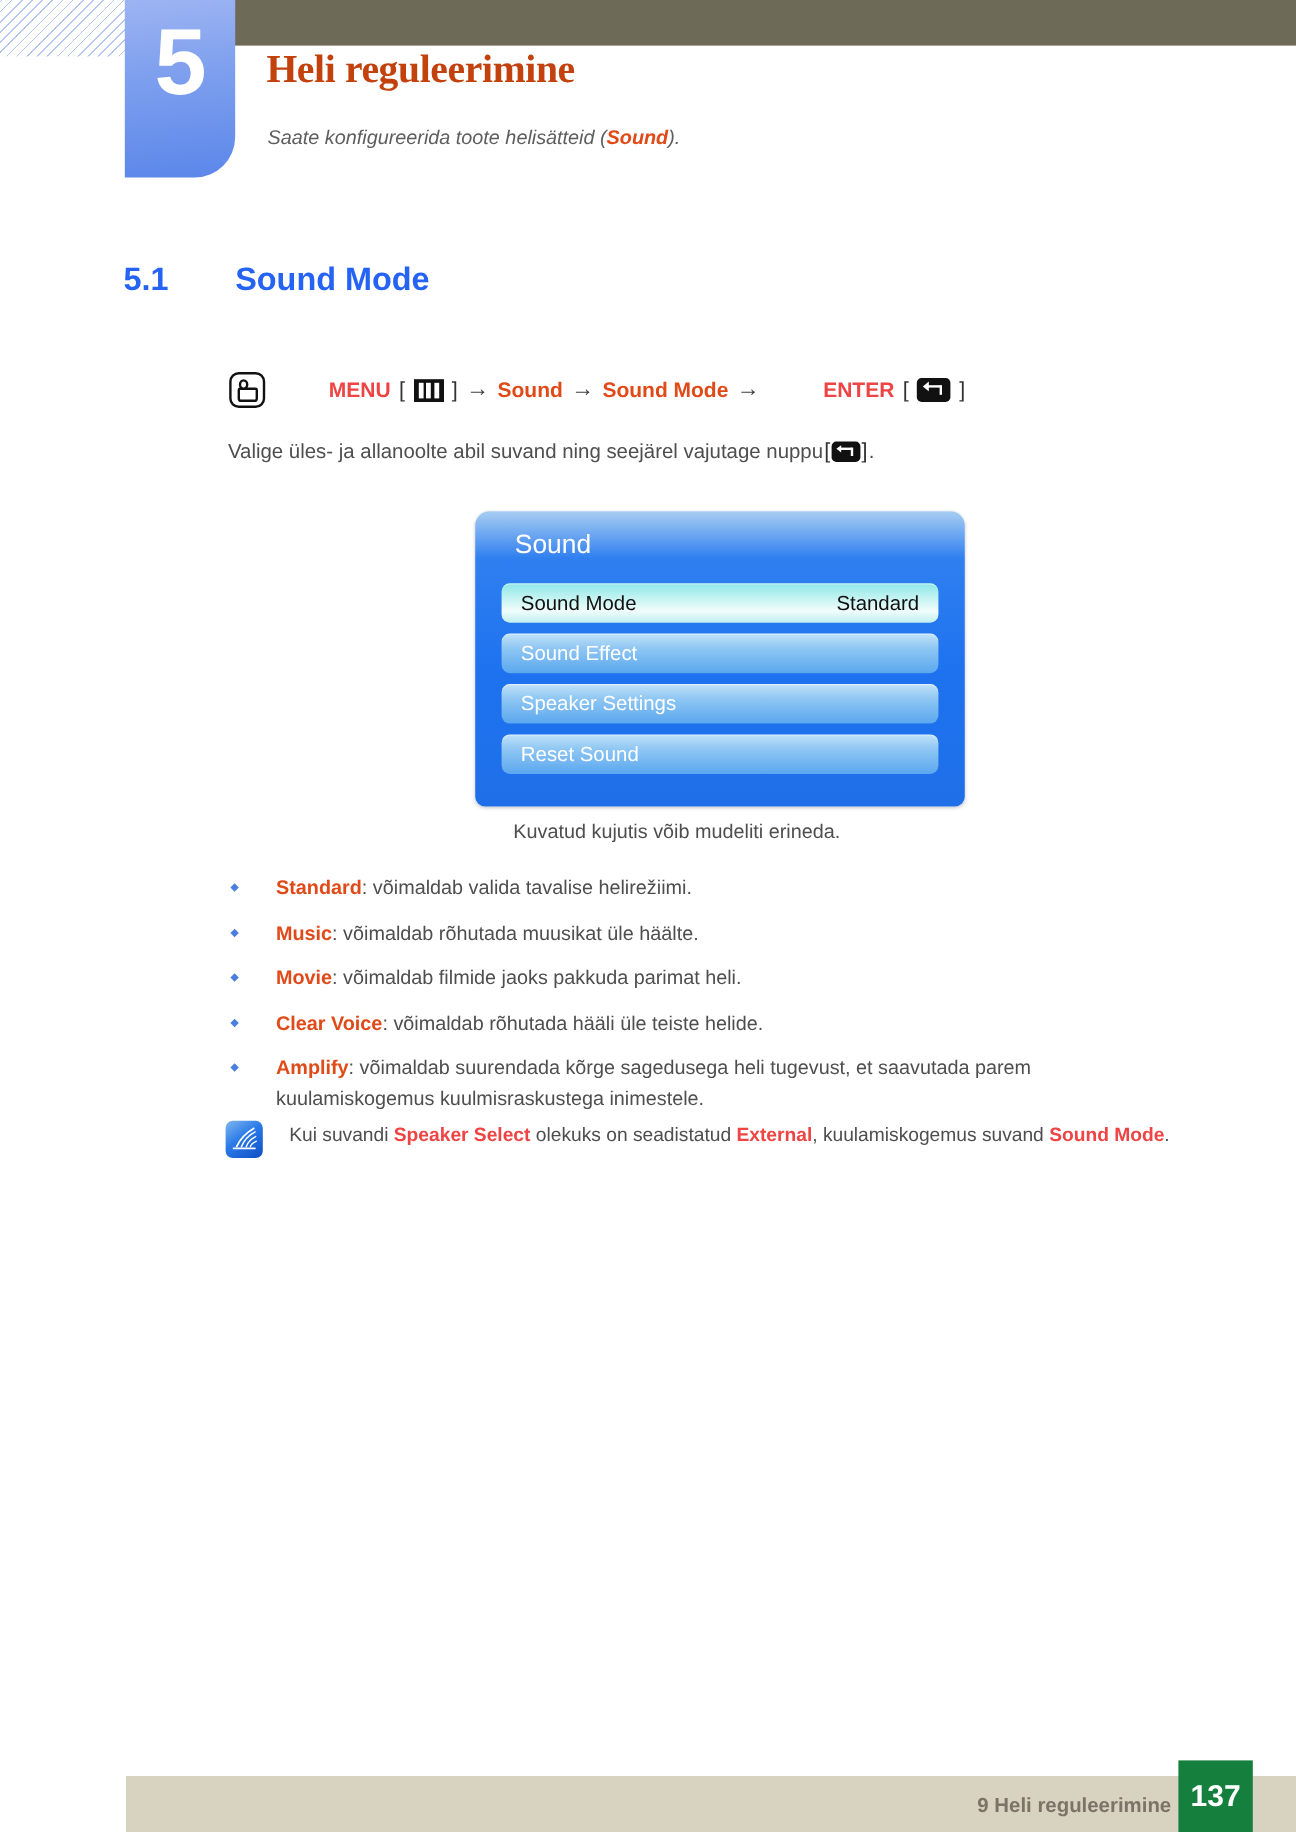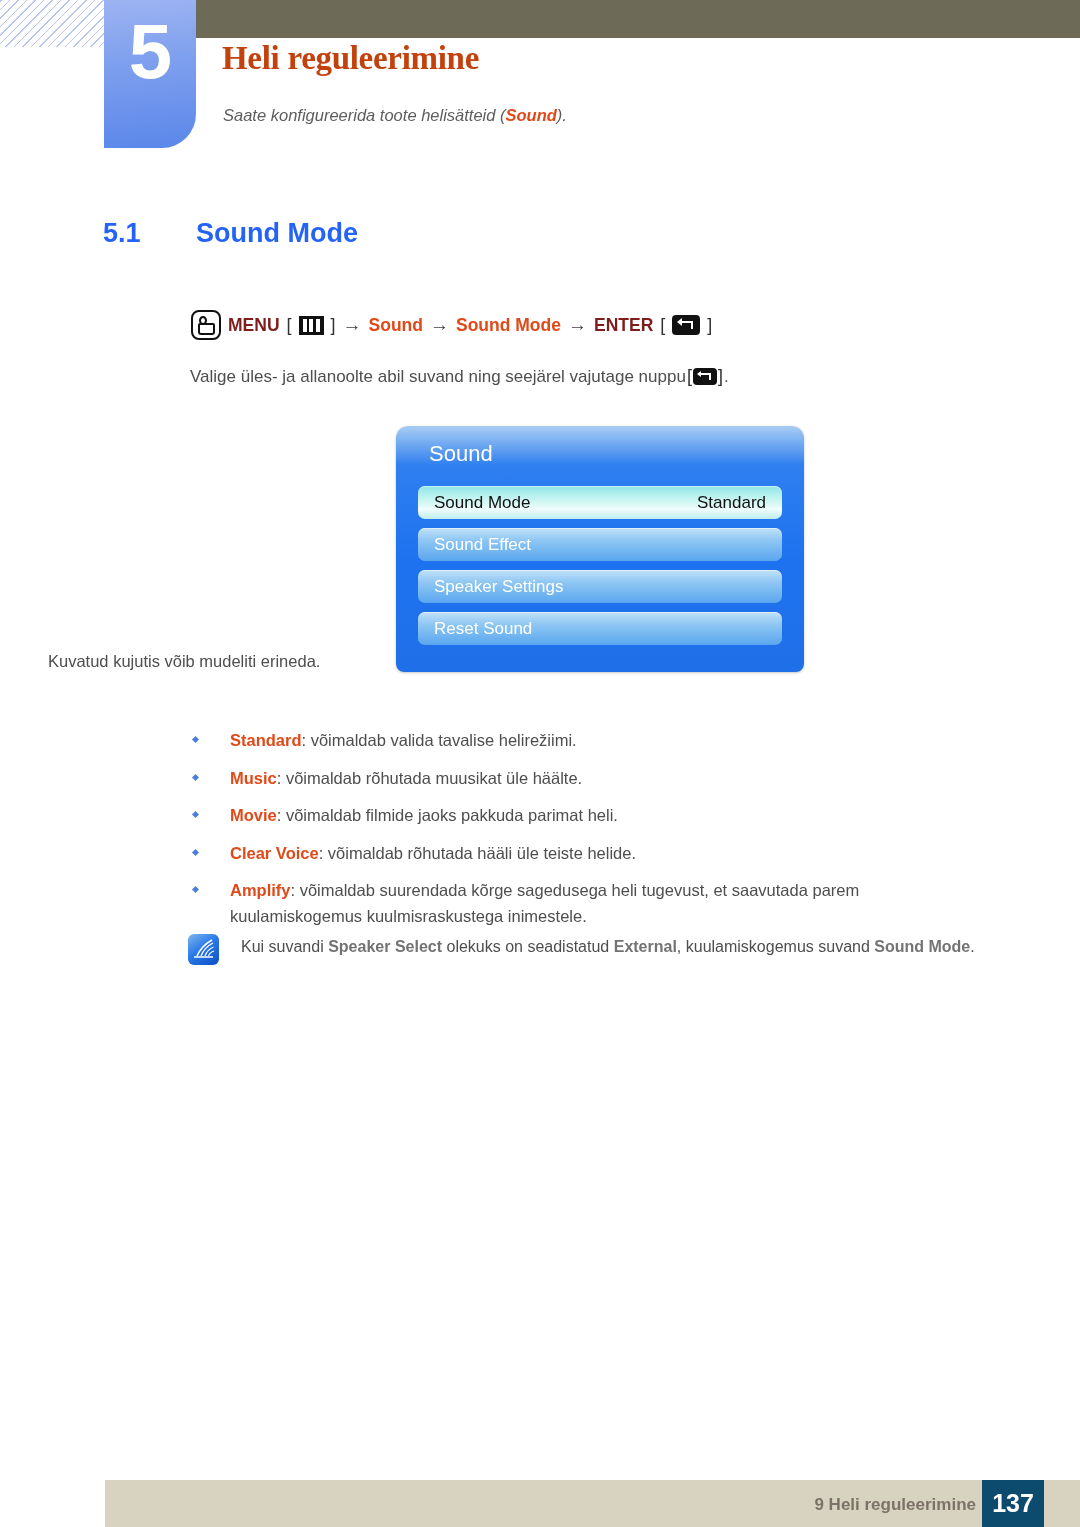--- a/index.html
+++ b/index.html
@@ -112,21 +112,21 @@
     content: "";
     position: absolute;
     left: 6px; top: 4px;
     width: 8px; height: 9px;
     border: 2px solid #111;
     border-radius: 50%;
     box-sizing: border-box;
     background: #fff;
   }
 
-  .kw-olive { color: #7f1d1d; }
+  .kw-olive { color: #ef4444; margin-left: 46px; }
   .kw-orange { color: #e04a18; }
   .arrow { color: #3d3d3d; font-weight: normal; font-size: 19px; }
   .brk { color: #333; font-weight: normal; font-size: 18px; }
 
   .bars-icon {
     display: inline-block;
     width: 25px; height: 19px;
     background: #111;
     position: relative;
     vertical-align: -3px;
@@ -228,22 +228,22 @@
     box-shadow: inset 0 1px 0 rgba(255,255,255,0.5);
   }
   .osd-row.selected {
     background: linear-gradient(180deg, #8ee6e8 0%, #cdf6f3 45%, #f0fdfb 70%, #bfeef0 100%);
     color: #111111;
   }
   .osd-row .val { margin-left: auto; }
 
   .caption {
     position: absolute;
-    left: 0; right: 0; top: 652px;
-    text-align: left;
+    left: 0; right: 0; top: 684px;
+    text-align: center;
     font-size: 16.5px;
     color: #4e4e4e;
     margin-left: 48px;
   }
 
   
   .bullets {
     position: absolute;
     left: 190px; top: 728px;
     width: 800px;
@@ -278,42 +278,42 @@
   .note-icon {
     width: 31px; height: 31px;
     border-radius: 6px;
     background: linear-gradient(145deg, #7fb6ee 0%, #2a7ae8 45%, #0e4fc4 100%);
     flex: none;
     margin-right: 22px;
     position: relative;
     overflow: hidden;
   }
   .note-icon svg { position: absolute; left: 4px; top: 4px; }
-  .note b { color: #737373; font-weight: bold; }
+  .note b { color: #ef4444; font-weight: bold; }
   .note .txt { padding-top: 4px; }
 
   
   .footer-bar {
     position: absolute;
     left: 105px; bottom: 0;
     width: 975px; height: 47px;
     background: #d8d2c0;
   }
   .footer-label {
     position: absolute;
     right: 104px; bottom: 12px;
     color: #7d7267;
     font-size: 17px;
     font-weight: bold;
   }
   .footer-page {
     position: absolute;
     right: 36px; bottom: 0;
-    width: 62px; height: 47px;
-    background: #0c4a6e;
+    width: 62px; height: 60px;
+    background: #15803d;
     color: #ffffff;
     font-size: 25px;
     font-weight: bold;
     display: flex;
     align-items: center;
     justify-content: center;
   }
 </style>
 </head>
 <body>

